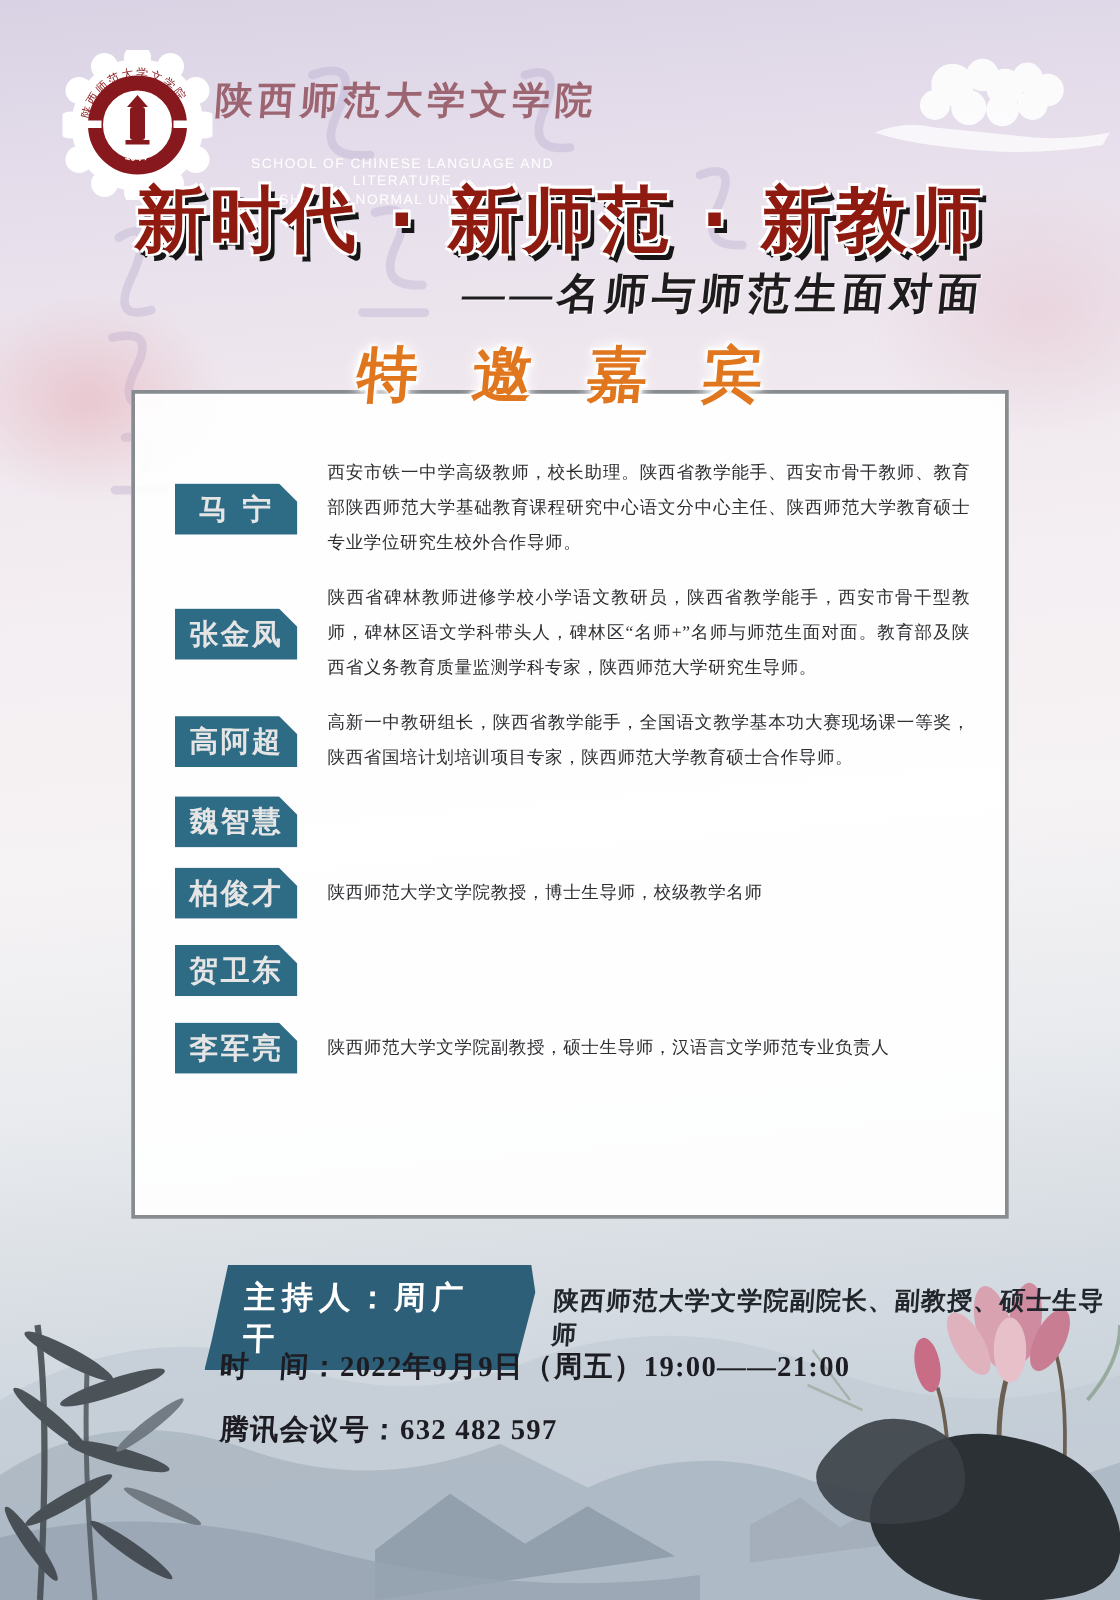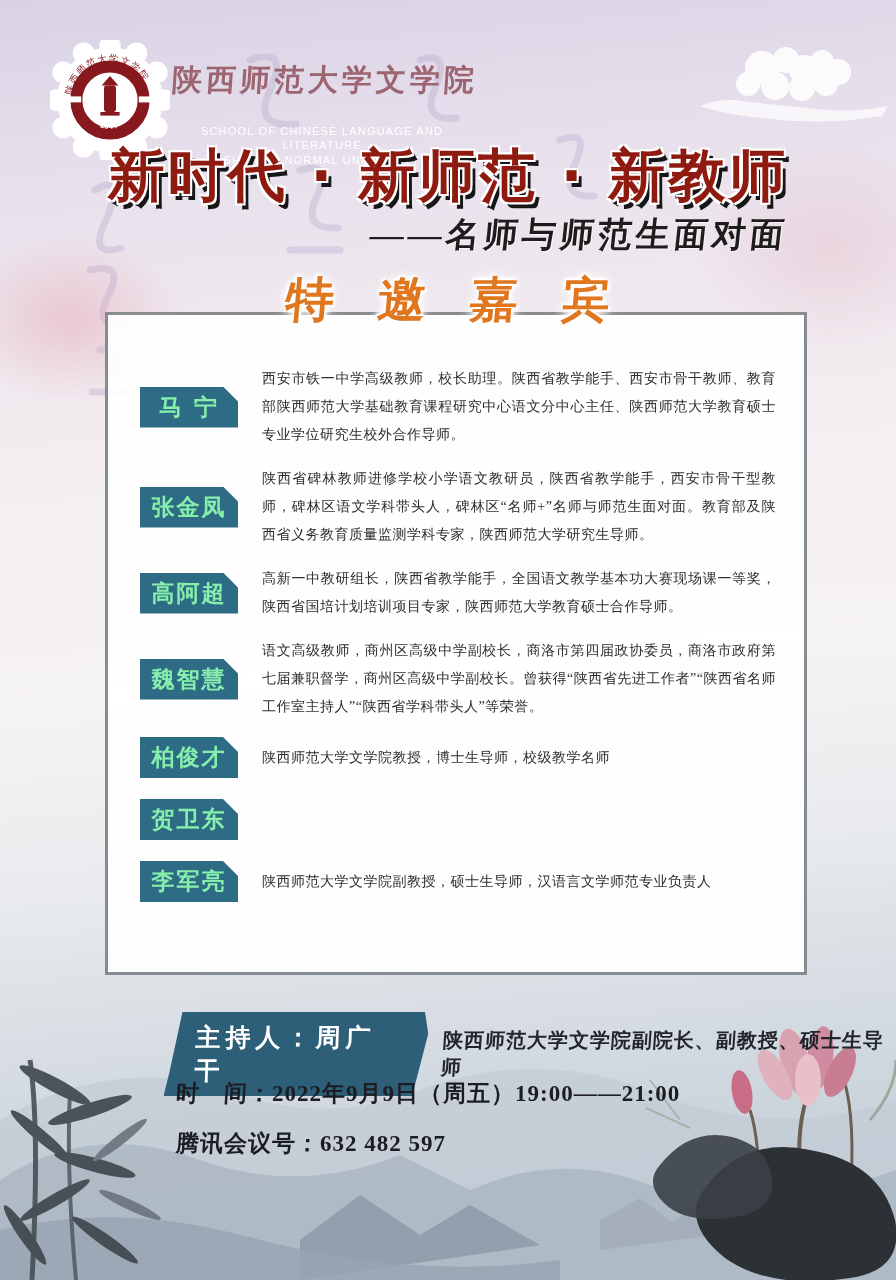--- a/index.html
+++ b/index.html
@@ -35,21 +35,21 @@
   
   .panel{position:absolute;left:105px;top:312px;width:702px;height:663px;
     background:rgba(255,255,255,.93);border:3px solid #878c91;box-sizing:border-box;
     box-shadow:0 0 0 1px rgba(255,255,255,.5) inset;}
   .section-title{position:absolute;left:0;top:-47px;width:100%;text-align:center;
     font-size:48px;font-weight:700;color:#e0761d;letter-spacing:16px;transform:skewX(-5deg);
     text-shadow:0 0 6px #fff,0 0 10px #fff,2px 2px 2px #fff,-2px -2px 2px #fff,0 0 14px #fff;}
   .rows{position:absolute;left:0;top:0;width:100%;box-sizing:border-box;padding:50px 28px 0 32px}
   .g-row{display:flex;align-items:center;gap:24px;margin-bottom:16px}
   .g-row.short{margin-bottom:21px}
-  .name-badge{flex:none;width:98px;height:41px;background:#2e6b85;color:#86efac;
+  .name-badge{flex:none;width:98px;height:41px;background:#2e6b85;color:#e5e5e5;
     display:flex;align-items:center;justify-content:center;
     font-family:"DejaVu Sans","Liberation Sans",sans-serif;font-weight:700;font-size:23px;letter-spacing:2px;
     clip-path:polygon(0 0,calc(100% - 15px) 0,100% 15px,100% 100%,0 100%);}
   .bio{font-size:14px;line-height:28px;color:#2e2e32;letter-spacing:.5px;text-align:justify}
 
   
   .host-row{position:absolute;left:165px;top:1012px;display:flex;align-items:center;gap:14px}
   .host-badge{background:#2d5f78;color:#fff;font-size:25px;font-weight:700;letter-spacing:5px;
     padding:9px 26px 9px 30px;transform:skewX(-2deg);
     clip-path:polygon(16px 0,calc(100% - 4px) 0,100% 26%,calc(100% - 14px) 100%,0 100%,5px 72%);}
@@ -203,21 +203,20 @@
         <div class="bio">陕西省碑林教师进修学校小学语文教研员，陕西省教学能手，西安市骨干型教师，碑林区语文学科带头人，碑林区“名师+”名师与师范生面对面。教育部及陕西省义务教育质量监测学科专家，陕西师范大学研究生导师。</div>
       </div>
 
       <div class="g-row">
         <div class="name-badge">高阿超</div>
         <div class="bio">高新一中教研组长，陕西省教学能手，全国语文教学基本功大赛现场课一等奖，陕西省国培计划培训项目专家，陕西师范大学教育硕士合作导师。</div>
       </div>
 
       <div class="g-row">
         <div class="name-badge">魏智慧</div>
-        <div class="bio">语文高级教师，商州区高级中学副校长，商洛市第四届政协委员，商洛市政府第七届兼职督学，商州区高级中学副校长。曾获得“陕西省先进工作者”“陕西省名师工作室主持人”“陕西省学科带头人”等荣誉。</div>
       </div>
 
       <div class="g-row short">
         <div class="name-badge">柏俊才</div>
         <div class="bio">陕西师范大学文学院教授，博士生导师，校级教学名师</div>
       </div>
 
       <div class="g-row short">
         <div class="name-badge">贺卫东</div>
       </div>

